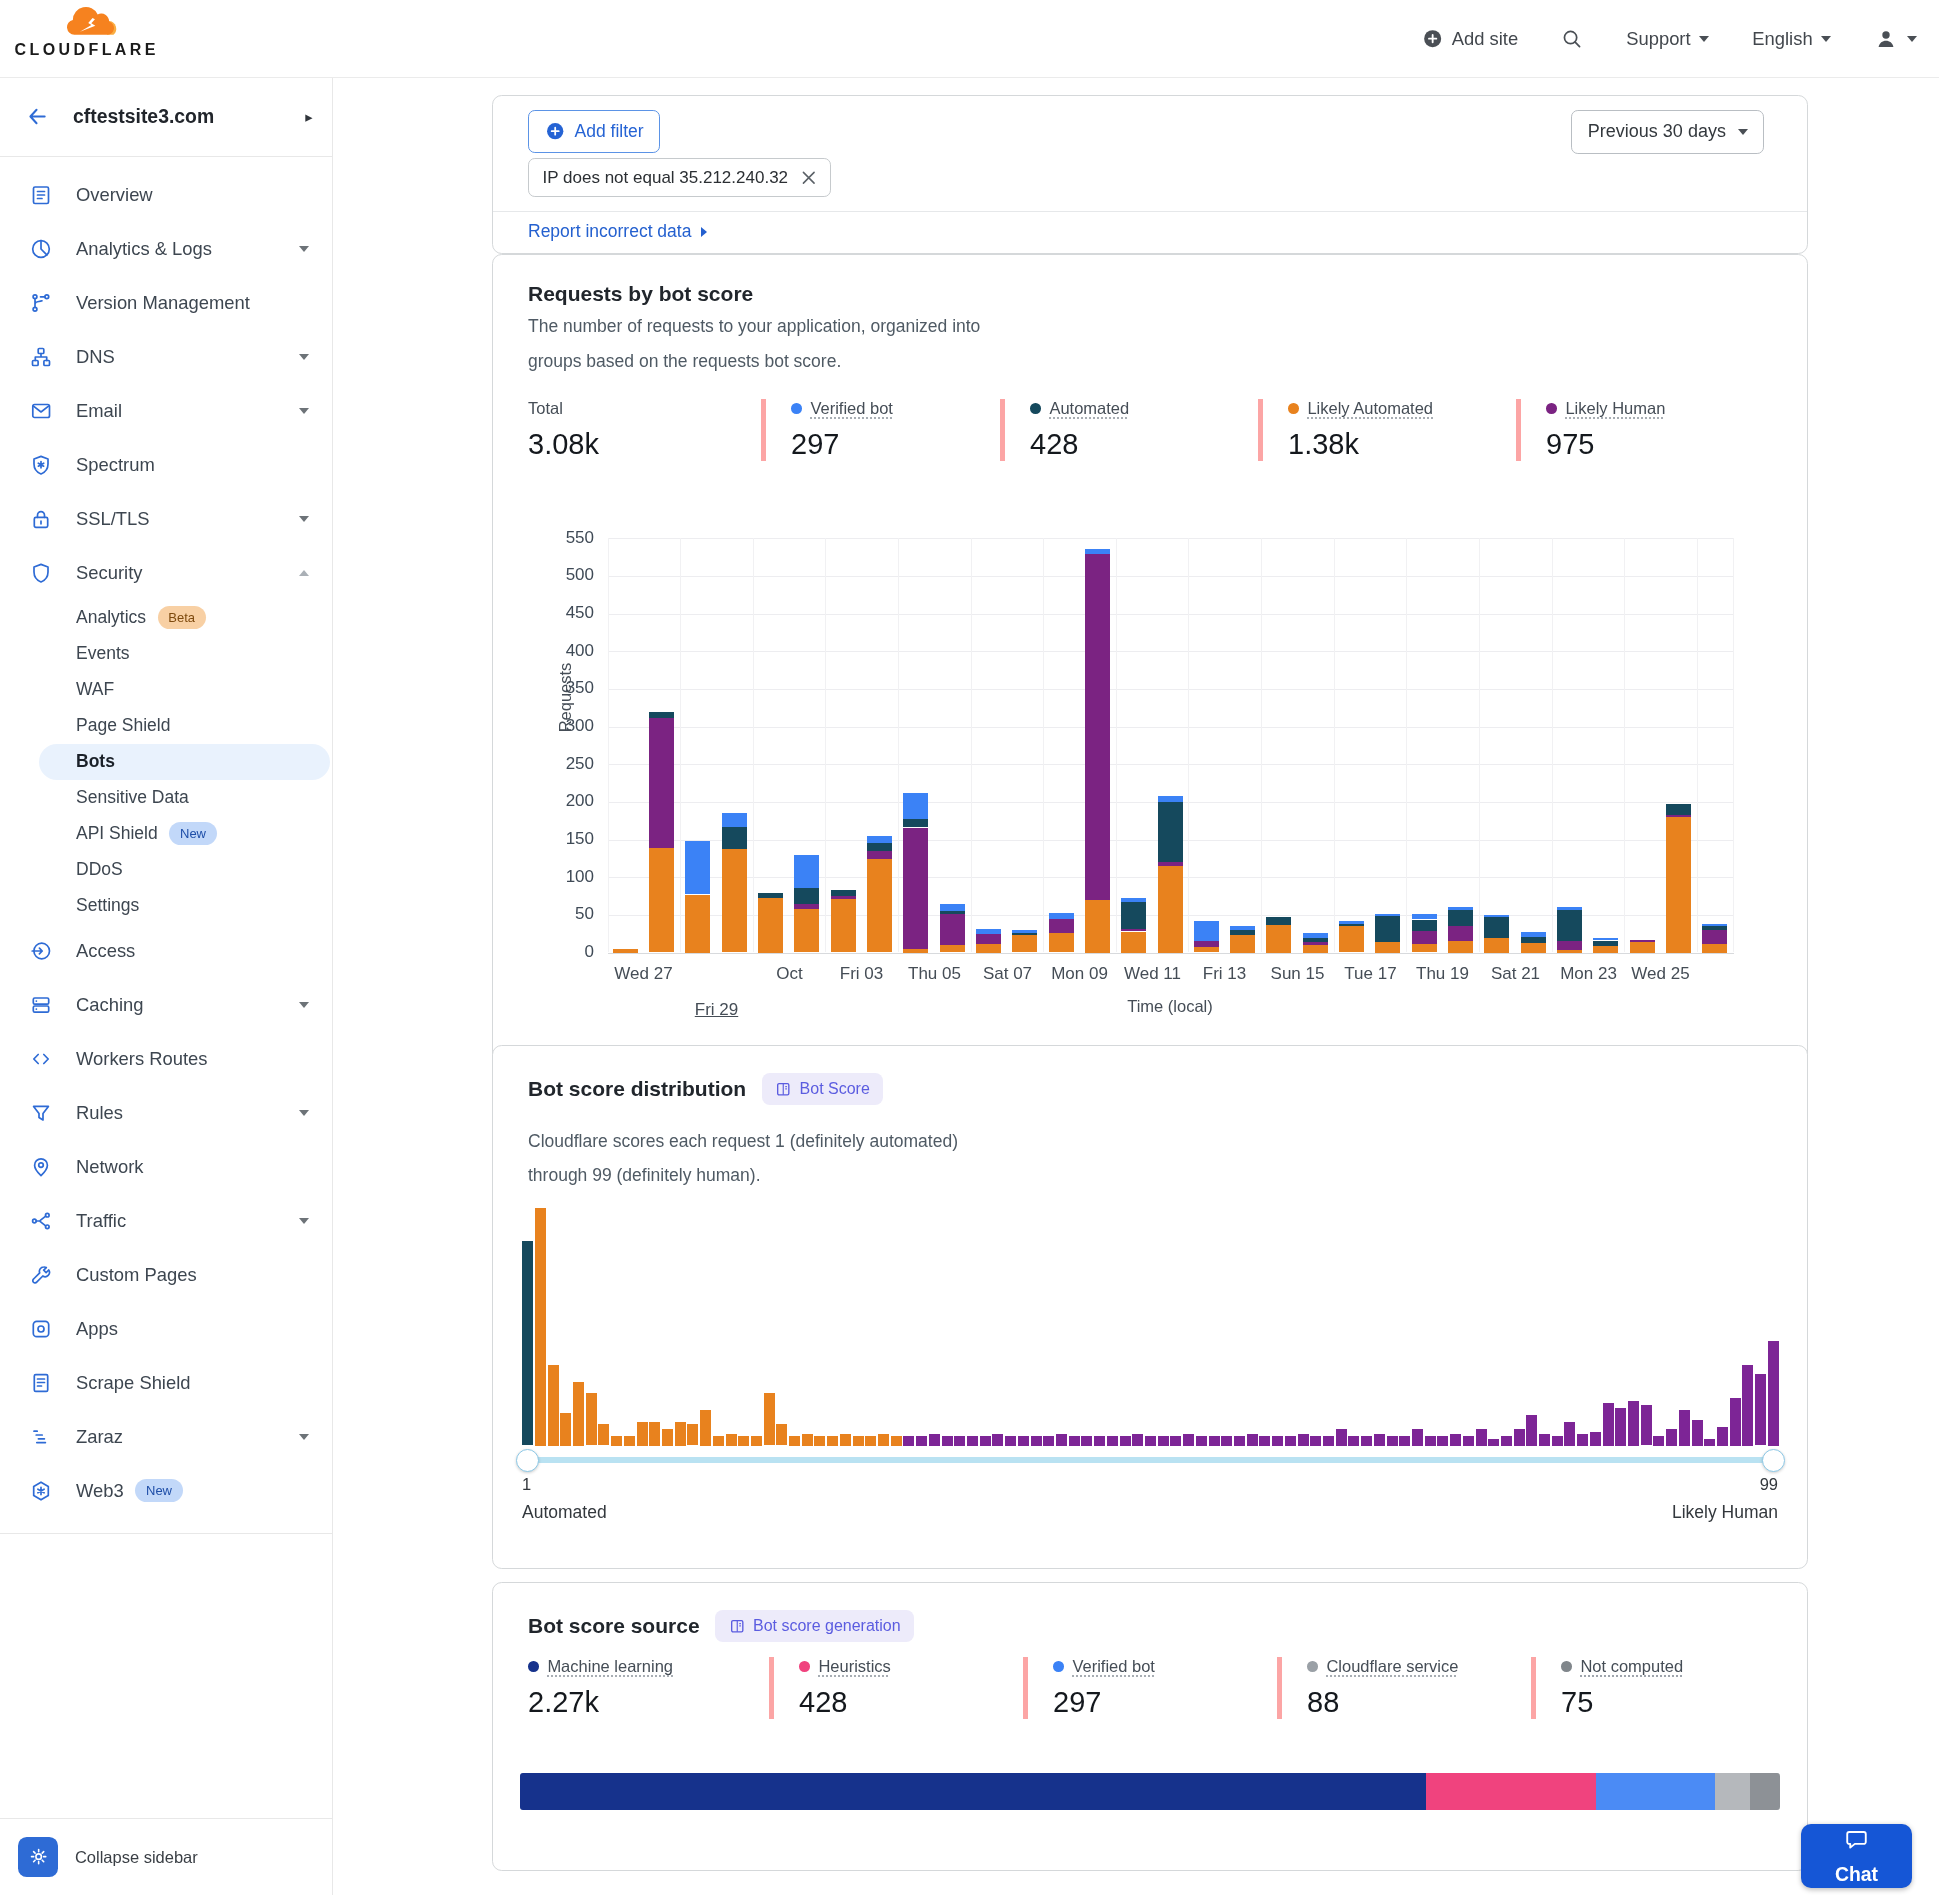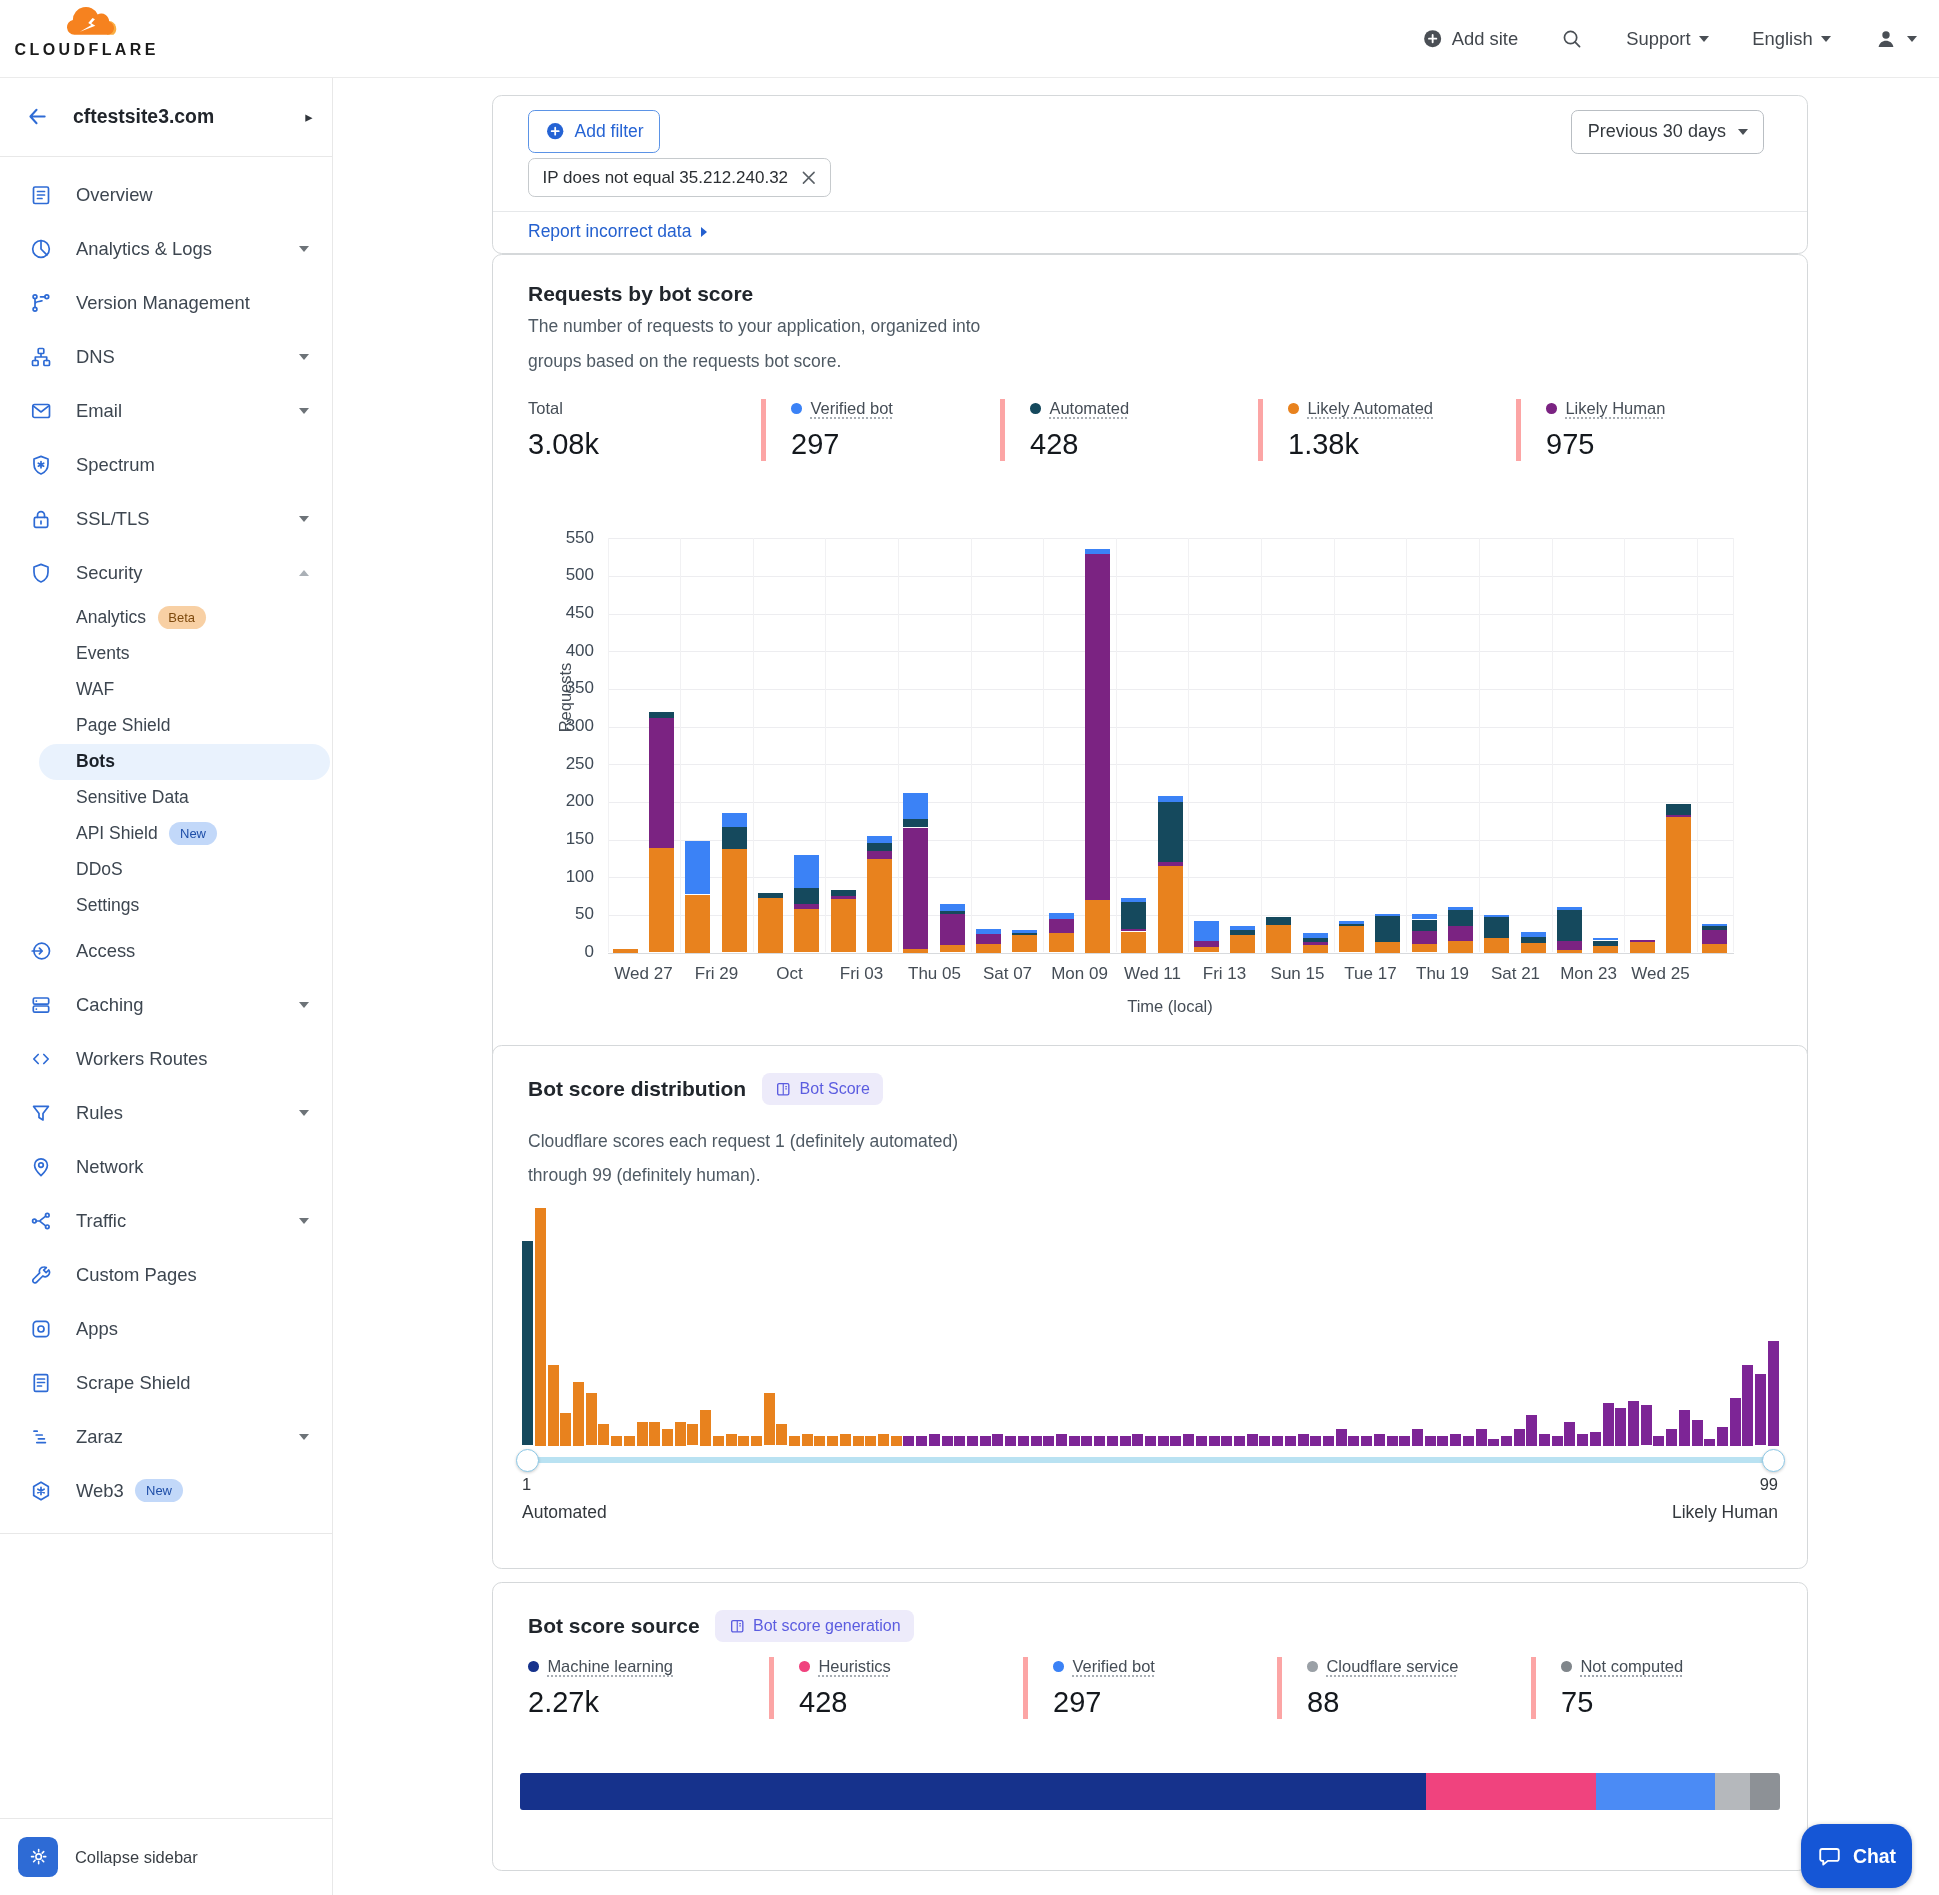--- a/index.html
+++ b/index.html
@@ -78,22 +78,22 @@
   .slider-track{position:absolute;height:5.8px;border-radius:2.9px;background:#b9e2f2;}
   .knob{position:absolute;width:23px;height:23px;border-radius:50%;background:#fff;border:1.9px solid #8cc8e6;
         box-shadow:0 1px 2.9px rgba(0,0,0,.18);cursor:pointer;box-sizing:border-box;}
   .slider-num{position:absolute;font-size:16.5px;color:#33383d;}
   .slider-cat{position:absolute;font-size:17.5px;color:#33383d;}
   
   #card-source{top:1582px;height:289px;}
   .prop-bar{position:absolute;left:27px;right:27px;top:190px;height:37px;border-radius:2.9px;overflow:hidden;display:flex;}
   .prop-seg{height:100%;}
   
-  .chat-btn{position:absolute;right:28px;bottom:6.8px;width:111px;height:64px;border-radius:20px;background:#1556d6;
-            display:flex;align-items:center;justify-content:center;gap:11px;cursor:pointer;box-shadow:0 1.9px 5.8px rgba(0,0,0,.25);}
+  .chat-btn{position:absolute;right:28px;bottom:6.8px;width:111px;height:64px;border-radius:10px;background:#1556d6;
+            display:flex;align-items:center;justify-content:center;gap:11px;cursor:pointer;box-shadow:0 1.9px 5.8px rgba(0,0,0,.25);flex-direction:column;}
   .chat-btn span{color:#fff;font-size:19.4px;font-weight:700;}
 </style>
 </head>
 <body>
 
 <div class="header">
   <div class="logo">
     <svg width="56" height="33" viewBox="0 0 60 34" style="margin-left:50px;">
       <path fill="#faad41" d="M47.5 15.5A8.3 8.3 0 0 1 52 30h-7l1-14z"></path>
       <path fill="#f6821f" d="M44 30H10a8 8 0 0 1-1.6-15.8A14 14 0 0 1 35 8.3 8.6 8.6 0 0 1 47.3 16 7.2 7.2 0 0 1 44 30z"></path>
@@ -566,21 +566,21 @@
       <div class="bar-seg" style="left: 1137px; width: 25px; top: 687px; height: 10.5px; background: rgb(232, 130, 30);"></div>
       <div class="bar-seg" style="left: 1137px; width: 25px; top: 685px; height: 2.3px; background: rgb(123, 35, 130);"></div>
       <div class="bar-seg" style="left: 1173px; width: 25px; top: 562px; height: 136px; background: rgb(232, 130, 30);"></div>
       <div class="bar-seg" style="left: 1173px; width: 25px; top: 559px; height: 3px; background: rgb(123, 35, 130);"></div>
       <div class="bar-seg" style="left: 1173px; width: 25px; top: 549px; height: 10.5px; background: rgb(21, 73, 93);"></div>
       <div class="bar-seg" style="left: 1209px; width: 25px; top: 689px; height: 9px; background: rgb(232, 130, 30);"></div>
       <div class="bar-seg" style="left: 1209px; width: 25px; top: 675px; height: 13.6px; background: rgb(123, 35, 130);"></div>
       <div class="bar-seg" style="left: 1209px; width: 25px; top: 671px; height: 3.8px; background: rgb(21, 73, 93);"></div>
       <div class="bar-seg" style="left: 1209px; width: 25px; top: 669px; height: 2.3px; background: rgb(59, 130, 246);"></div>
       <div class="xtick" style="left: 97px; top: 709px;">Wed 27</div>
-      <div class="xtick" style="left: 170px; top: 709px;">Fri 29</div>
+      <div class="xtick" style="left: 170px; top: 745px; text-decoration: underline;">Fri 29</div>
       <div class="xtick" style="left: 243px; top: 709px;">Oct</div>
       <div class="xtick" style="left: 315px; top: 709px;">Fri 03</div>
       <div class="xtick" style="left: 388px; top: 709px;">Thu 05</div>
       <div class="xtick" style="left: 461px; top: 709px;">Sat 07</div>
       <div class="xtick" style="left: 533px; top: 709px;">Mon 09</div>
       <div class="xtick" style="left: 606px; top: 709px;">Wed 11</div>
       <div class="xtick" style="left: 678px; top: 709px;">Fri 13</div>
       <div class="xtick" style="left: 751px; top: 709px;">Sun 15</div>
       <div class="xtick" style="left: 824px; top: 709px;">Tue 17</div>
       <div class="xtick" style="left: 896px; top: 709px;">Thu 19</div>

